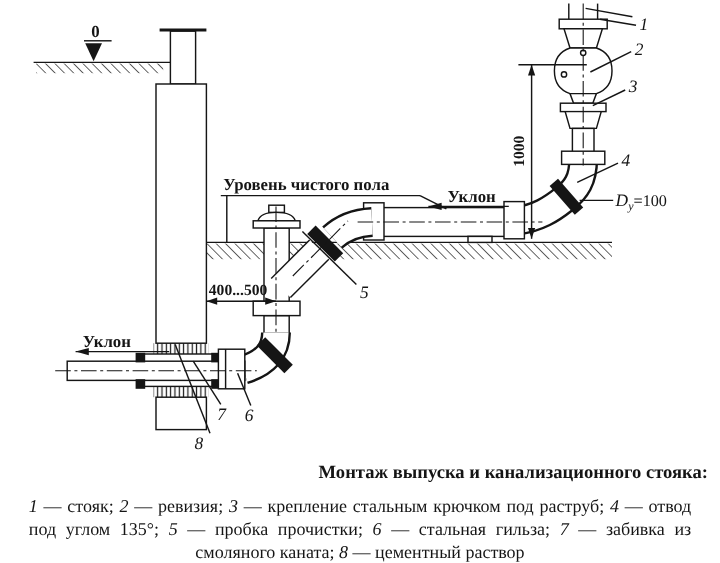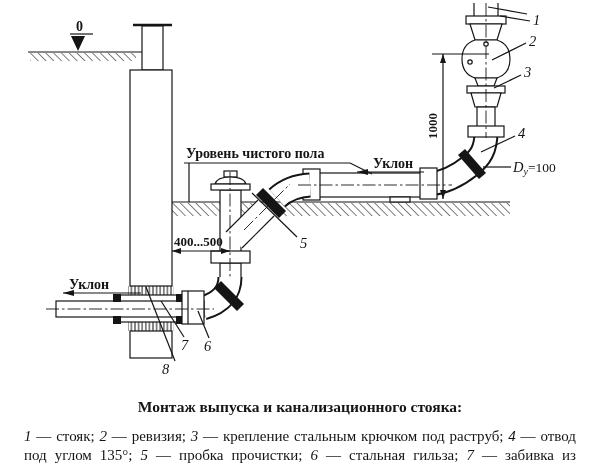--- a/index.html
+++ b/index.html
@@ -10,21 +10,21 @@
   .lbl{font-size:14px;font-weight:bold}
   .dim{font-size:13px;font-weight:bold}
   .it{font-style:italic;font-size:14.5px}
   .ln{stroke:#151515;stroke-width:1.2;fill:none}
   .thick{stroke:#151515;stroke-width:2.4;fill:none}
   .wh{fill:#ffffff;stroke:#151515;stroke-width:1.2}
   .bk{fill:#151515;stroke:none}
   .tube-o{fill:none;stroke:#151515;stroke-width:25}
   .tube-i{fill:none;stroke:#ffffff;stroke-width:21}
   .cl{stroke:#151515;stroke-width:0.9;fill:none;stroke-dasharray:13 3 2.5 3}
-  .cap-title{text-align:center;font-weight:bold;font-size:15.5px;margin:20px 0 1px;padding:0 10px}
+  .cap-title{text-align:right;font-weight:bold;font-size:15.5px;margin:7px 0 1px;padding:0 10px}
   .cap-legend{font-size:15px;line-height:1.27;margin:11px;padding:0 13px;
               text-align:justify;text-align-last:center}
   .cap-legend i{font-style:italic}
 </style>
 </head>
 <body>
 
 <svg width="600" height="378" viewBox="0 0 600 378" xmlns="http://www.w3.org/2000/svg">
   <defs>
     <pattern id="hatch" width="5.5" height="5.5" patternUnits="userSpaceOnUse" patternTransform="rotate(-45)">

